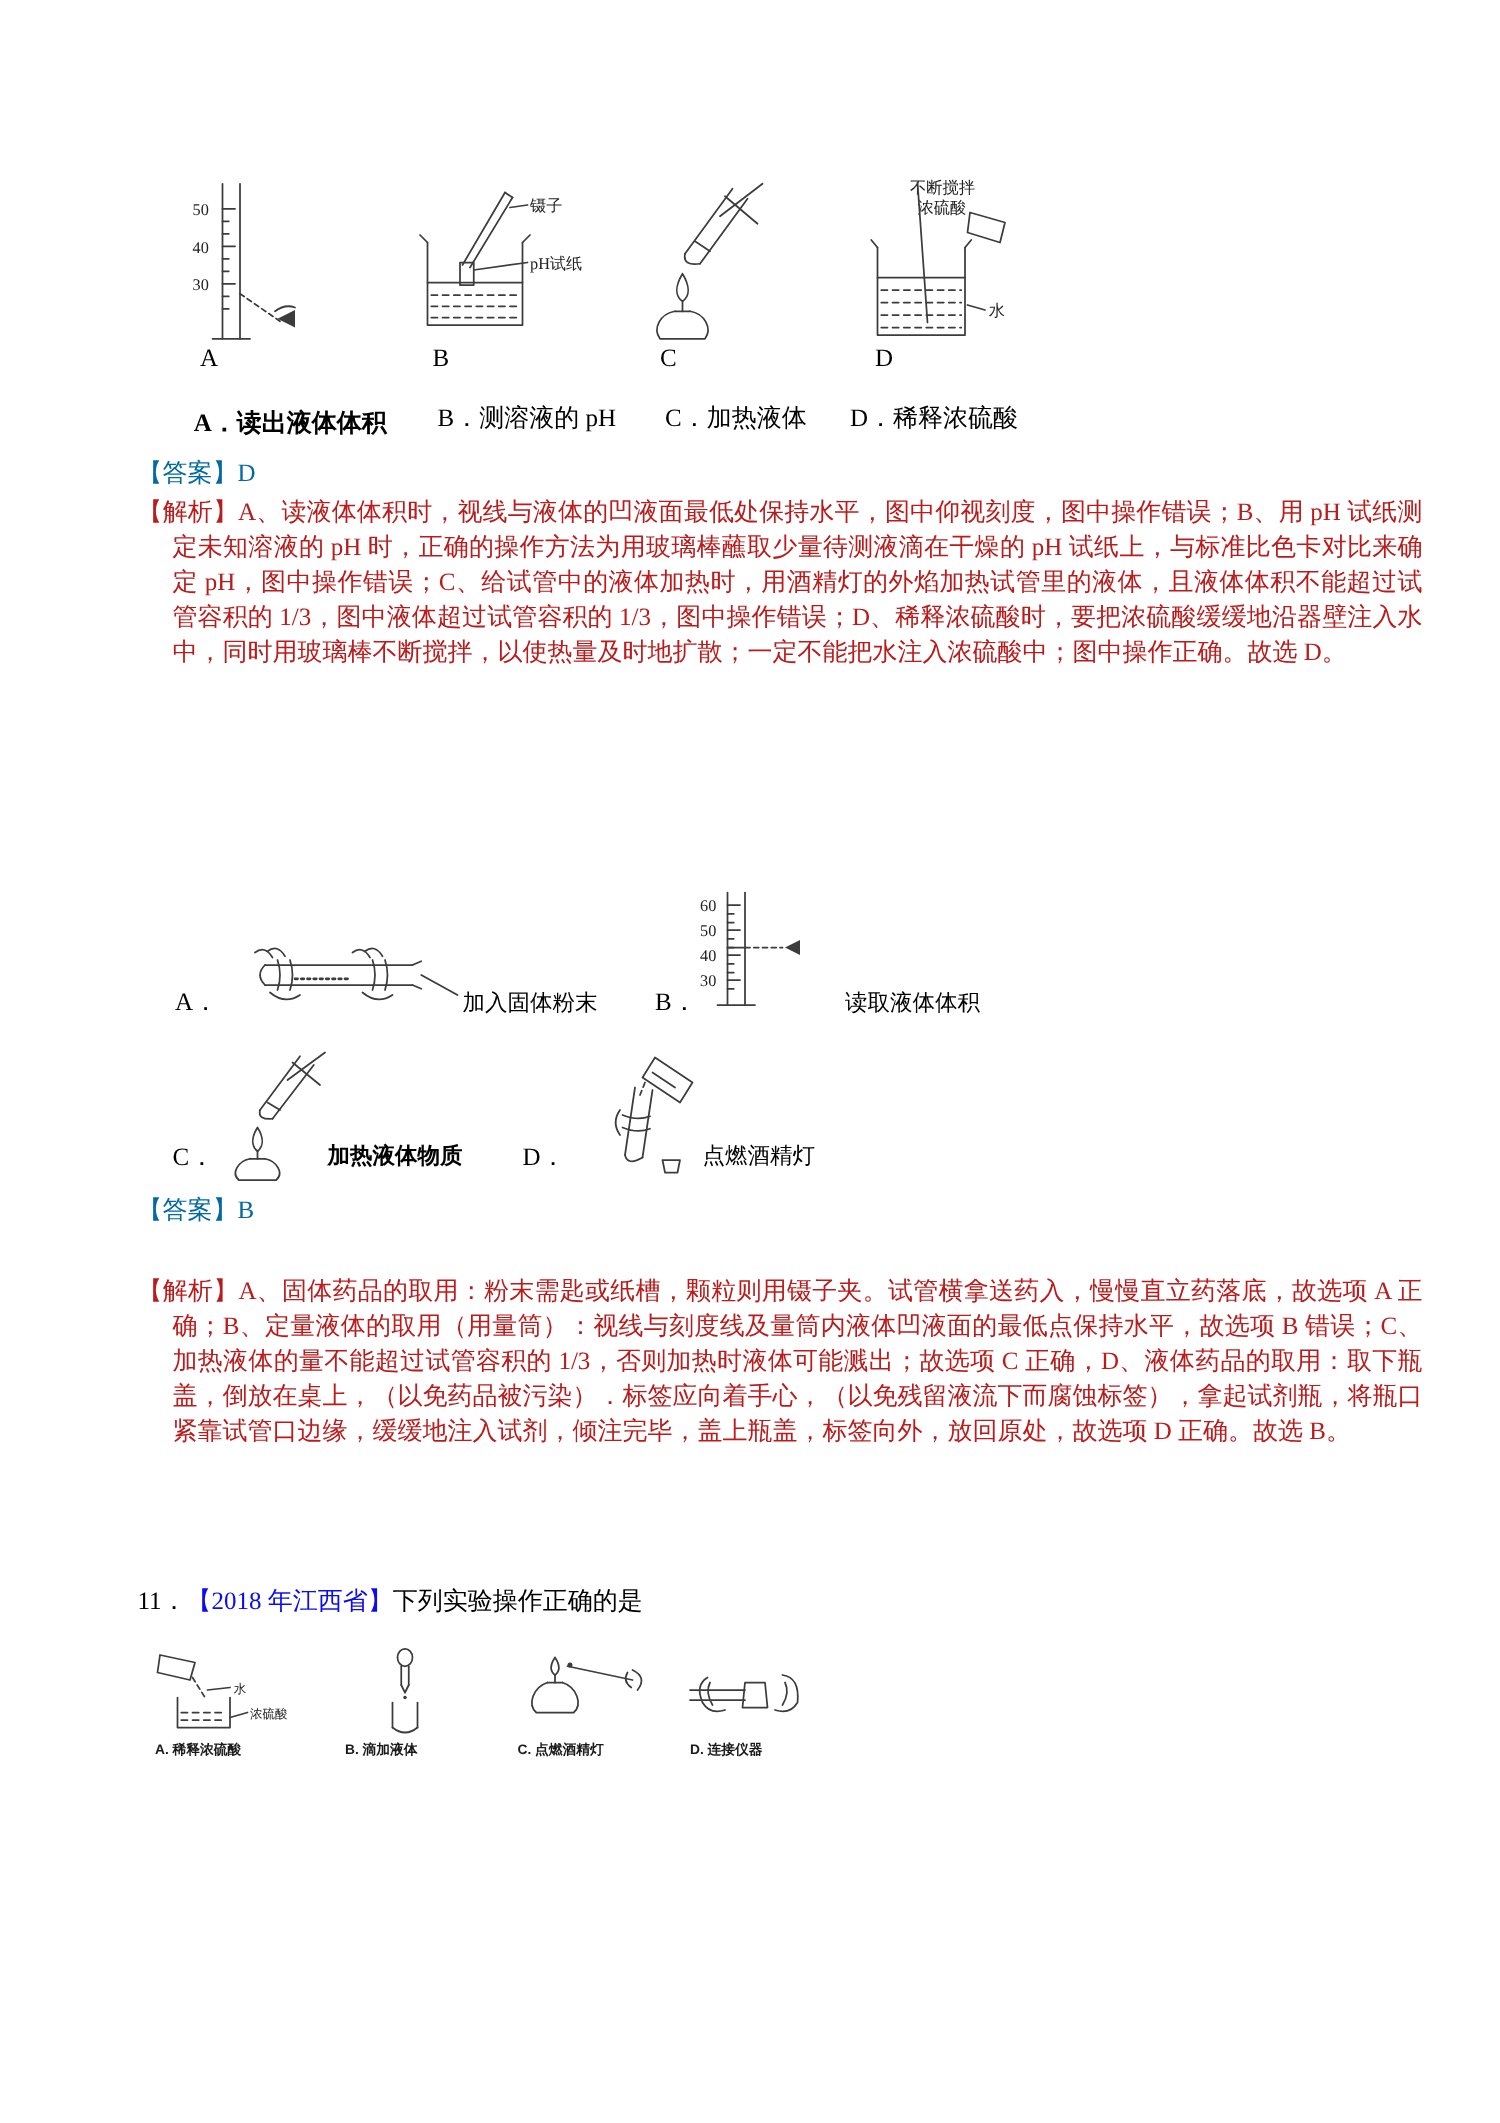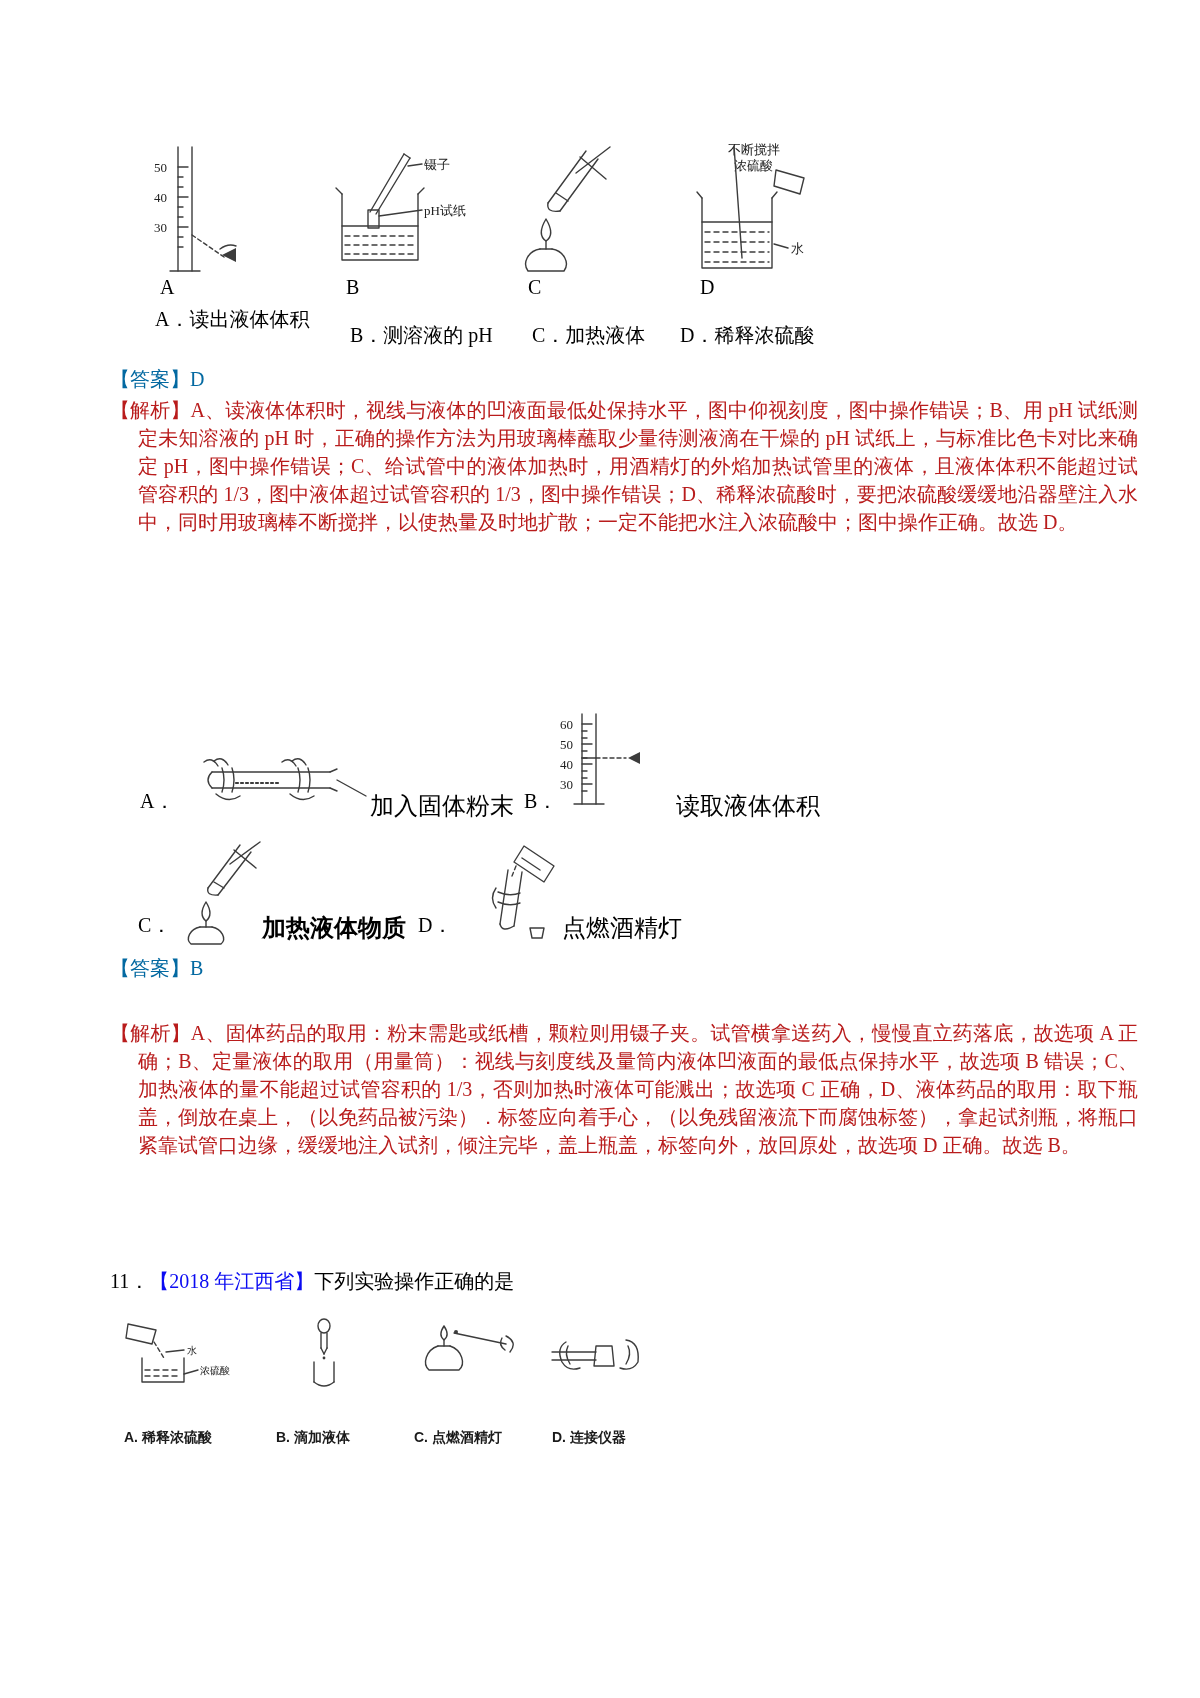--- a/index.html
+++ b/index.html
@@ -5,23 +5,23 @@
   html,body{margin:0;padding:0;background:#ffffff;}
   .page{position:relative;width:1200px;height:1698px;background:#fff;overflow:hidden;
         font-family:"Liberation Serif","DejaVu Serif",serif;color:#000;}
   .abs{position:absolute;}
   .t20{font-size:20px;line-height:26px;}
   .red{color:#0369a1;}
   .blue{color:#0b0bf2;}
   .analysis{position:absolute;width:1000px;margin:0;font-size:20px;line-height:28px;
             color:#b91c1c;text-align:justify;padding-left:28px;text-indent:-28px;}
   .fig-letter{font-size:20px;}
-  .caption{font-size:24px;}
+  .caption{font-size:18px;}
   .emph{-webkit-text-emphasis:filled dot;text-emphasis:filled dot;}
-  .q11cap{font-size:14px;font-weight:bold;font-family:"Liberation Sans",sans-serif;color:#1b1b1b;margin-top:37px;}
+  .q11cap{font-size:11px;font-weight:bold;font-family:"Liberation Sans",sans-serif;color:#1b1b1b;}
   
   .sketch path,.sketch line,.sketch polyline,.sketch rect,.sketch circle,.sketch ellipse{
       stroke:#3c3c3c;fill:none;stroke-width:1.4;stroke-linecap:round;stroke-linejoin:round;}
   .sketch .dash{stroke-dasharray:5 4;}
   .sketch .sight{stroke-dasharray:4 3;}
   .sketch .dots{stroke-dasharray:2 3;stroke-width:2.2;}
   .sketch .fillshape{fill:#3c3c3c;stroke:none;}
   .sketch text{stroke:none;fill:#222;font-size:13px;font-family:"Liberation Serif",serif;}
   .sketch text.small{font-size:10px;}
 </style>
@@ -96,21 +96,21 @@
     <line x1="24" y1="82" x2="94" y2="82"></line>
     <line class="dash" x1="27" y1="92" x2="91" y2="92"></line>
     <line class="dash" x1="27" y1="102" x2="91" y2="102"></line>
     <line class="dash" x1="27" y1="112" x2="91" y2="112"></line>
     <line class="dash" x1="27" y1="122" x2="91" y2="122"></line>
     <line x1="96" y1="104" x2="110" y2="108"></line>
     <text x="113" y="113">水</text>
   </svg>
   <span class="abs fig-letter" style="left:700px;top:276px;">D</span>
 
-  <span class="abs t20" style="left:155px;top:306px;">A．读出液体体积</span>
+  <span class="abs t20" style="left:155px;top:326px;font-weight:bold;">A．读出液体体积</span>
   <span class="abs t20" style="left:350px;top:322px;">B．测溶液的 pH</span>
   <span class="abs t20" style="left:532px;top:322px;">C．加热液体</span>
   <span class="abs t20" style="left:680px;top:322px;">D．稀释浓硫酸</span>
 
   <div class="abs t20" style="left:110px;top:366px;">
     <span class="red">【答案】</span><span class="red">D</span>
   </div>
 
   <p class="analysis" style="left:110px;top:396px;">
     <span>【解析】</span><span>A、读液体体积时，视线与液体的凹液面最低处保持水平，图中仰视刻度，图中操作错误；B、用 pH 试纸测定未知溶液的 pH 时，正确的操作方法为用玻璃棒蘸取少量待测液滴在干燥的 pH 试纸上，与标准比色卡对比来确定 pH，图中操作错误；C、给试管中的液体加热时，用酒精灯的外焰加热试管里的液体，且液体体积不能超过试管容积的 1/3，图中液体超过试管容积的 1/3，图中操作错误；D、稀释浓硫酸时，要把浓硫酸缓缓地沿器壁注入水中，同时用玻璃棒不断搅拌，以使热量及时地扩散；一定不能把水注入浓硫酸中；图中操作正确。故选 D。</span>

